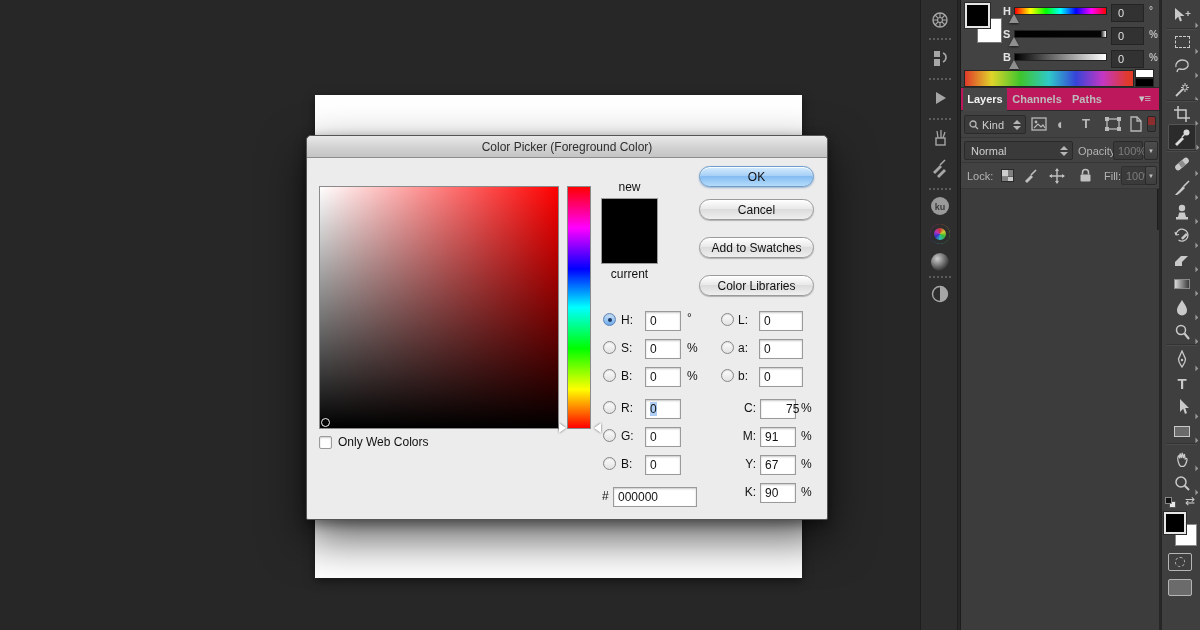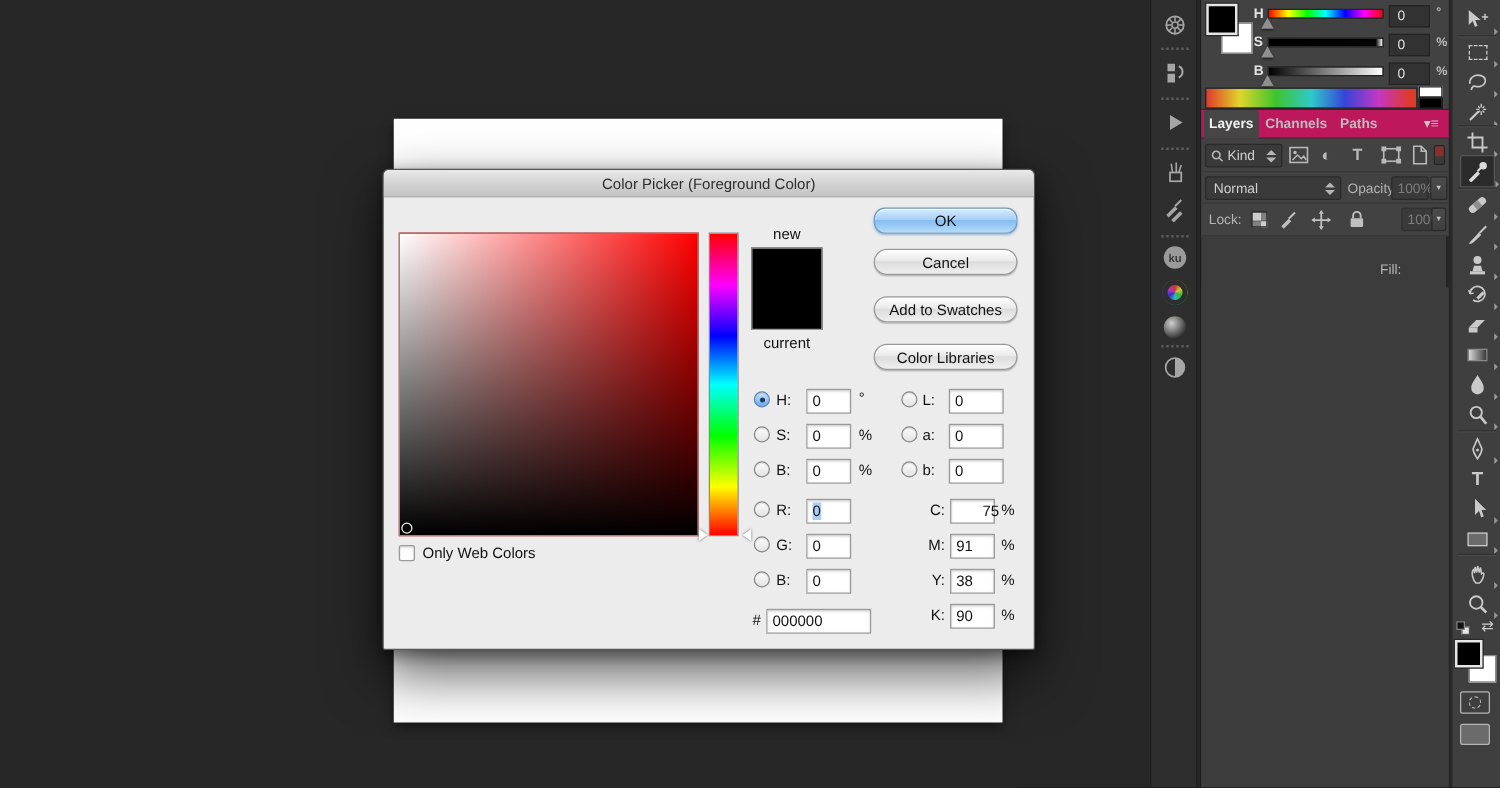--- a/index.html
+++ b/index.html
@@ -118,21 +118,21 @@
       <div class="field-marker"></div>
     </div>
     <div class="huebar"></div>
     <div class="hue-h l"></div>
     <div class="hue-h r"></div>
 
     <div class="swatchlbl" style="left:294px;top:44px;">new</div>
     <div class="bigswatch"></div>
     <div class="swatchlbl" style="left:294px;top:131px;">current</div>
 
-    <div class="aqua primary" style="top:30px;border-radius:9px;">OK</div>
+    <div class="aqua primary" style="top:30px;">OK</div>
     <div class="aqua" style="top:63px;">Cancel</div>
     <div class="aqua" style="top:101px;">Add to Swatches</div>
     <div class="aqua" style="top:139px;">Color Libraries</div>
 
     <div class="radio on" style="left:296px;top:177px;"></div>
     <div class="dlabel" style="left:314px;top:177px;">H:</div>
     <div class="minput" style="left:338px;top:175px;width:36px;">0</div>
     <div class="dlabel" style="left:380px;top:175px;">°</div>
 
     <div class="radio" style="left:296px;top:205px;"></div>
@@ -171,21 +171,21 @@
 
     <div class="dlabel" style="left:425px;top:265px;width:24px;text-align:right;">C:</div>
     <div class="minput" style="left:453px;top:263px;width:36px;padding-left:25px;">75</div>
     <div class="dlabel" style="left:494px;top:265px;">%</div>
 
     <div class="dlabel" style="left:425px;top:293px;width:24px;text-align:right;">M:</div>
     <div class="minput" style="left:453px;top:291px;width:36px;">91</div>
     <div class="dlabel" style="left:494px;top:293px;">%</div>
 
     <div class="dlabel" style="left:425px;top:321px;width:24px;text-align:right;">Y:</div>
-    <div class="minput" style="left:453px;top:319px;width:36px;">38</div>
+    <div class="minput" style="left:453px;top:319px;width:36px;">67</div>
     <div class="dlabel" style="left:494px;top:321px;">%</div>
 
     <div class="dlabel" style="left:425px;top:349px;width:24px;text-align:right;">K:</div>
     <div class="minput" style="left:453px;top:347px;width:36px;">90</div>
     <div class="dlabel" style="left:494px;top:349px;">%</div>
 
     <div class="dlabel" style="left:295px;top:353px;">#</div>
     <div class="minput" style="left:306px;top:351px;width:84px;">000000</div>
 
     <div class="checkbox" style="left:12px;top:300px;"></div>
@@ -356,21 +356,21 @@
             <path d="M8 1 V15 M1 8 H15" stroke="#c0c0c0" stroke-width="1.4"></path>
             <path d="M8 0 L10 3 H6 Z M8 16 L6 13 H10 Z M0 8 L3 6 V10 Z M16 8 L13 10 V6 Z" fill="#c0c0c0"></path>
           </svg>
       </div>
       <div class="abs" style="left:118px;top:5px;">
         <svg width="13" height="15">
             <rect x="1.5" y="6.5" width="10" height="7" rx="1" fill="#c0c0c0"></rect>
             <path d="M3.5 6.5 V4.5 a3 3 0 0 1 6 0 V6.5" fill="none" stroke="#c0c0c0" stroke-width="1.5"></path>
           </svg>
       </div>
-      <div class="plab" style="left:143px;top:7px;margin-top:40px;">Fill:</div>
+      <div class="plab" style="left:143px;top:7px;">Fill:</div>
       <div class="dd dimtxt" style="left:160px;top:3px;width:30px;height:19px;padding:3px 0 0 4px;border-color:#303030;">100%</div>
       <div class="arrowbtn" style="left:184px;top:3px;width:12px;">▼</div>
     </div>
 
     <div class="listarea"></div>
   </div>
 
   <div class="tools">
     <div class="tool" style="top:5px;">
       <svg width="20" height="18">

